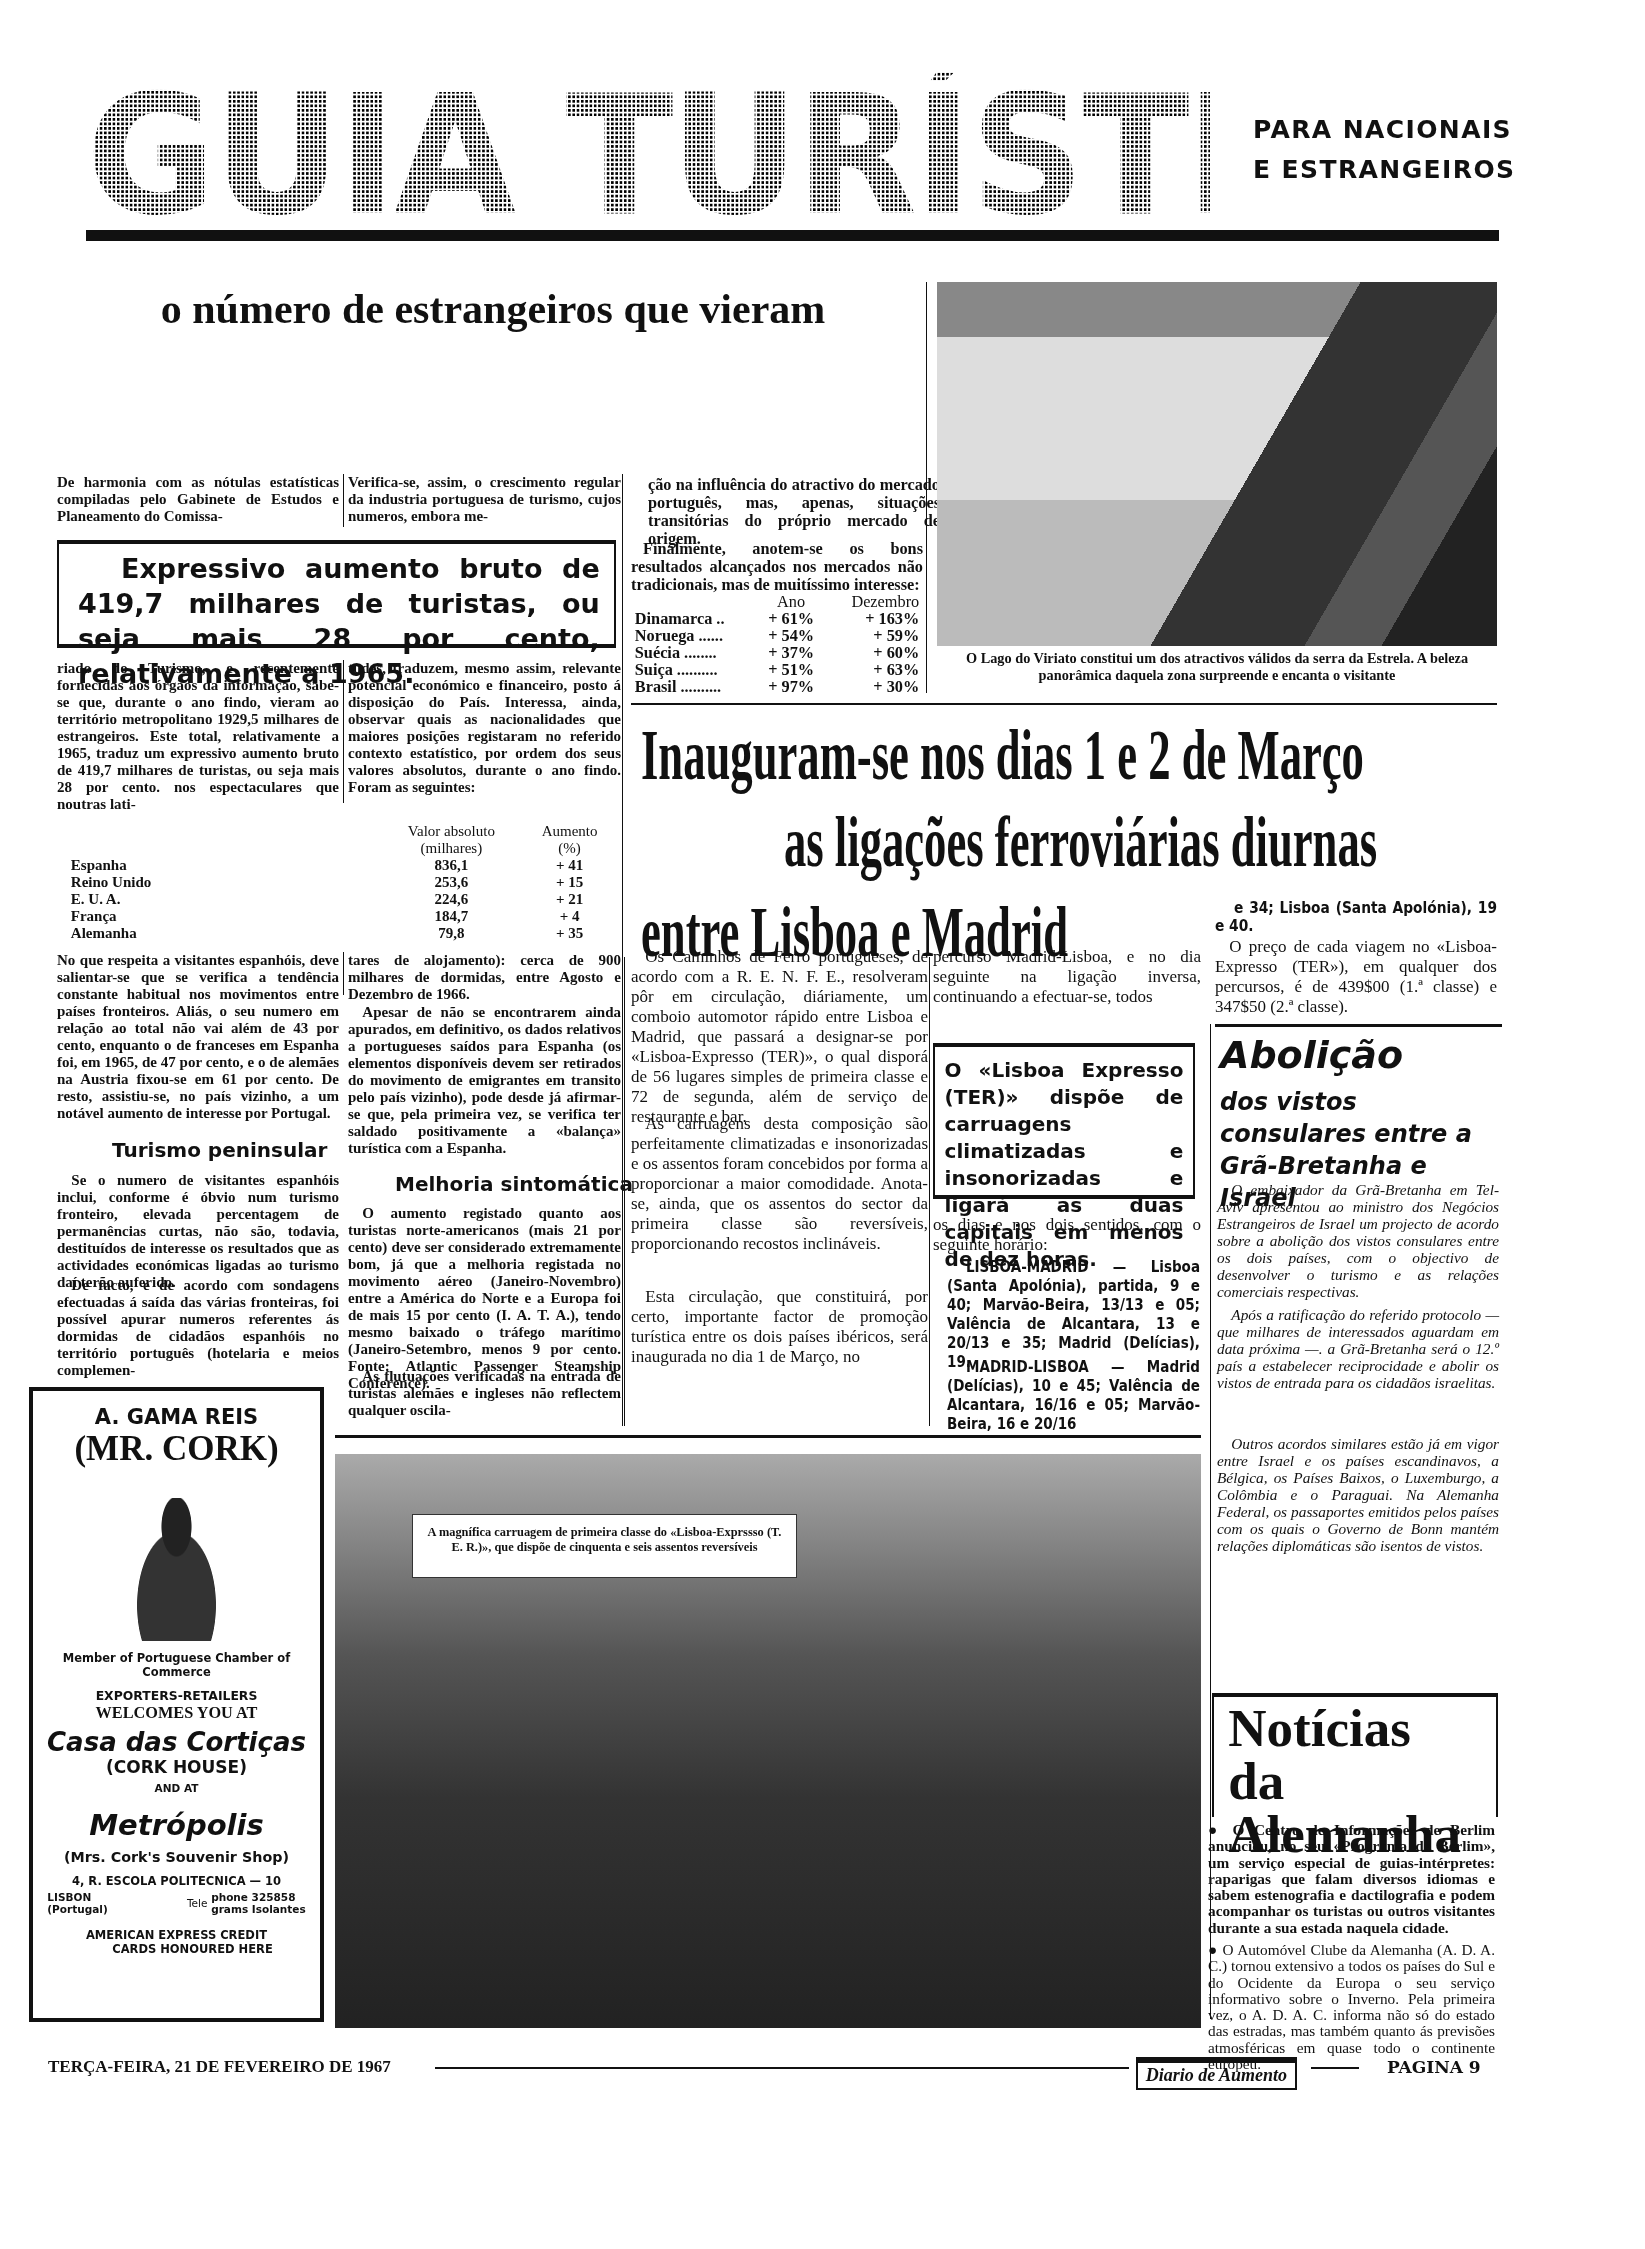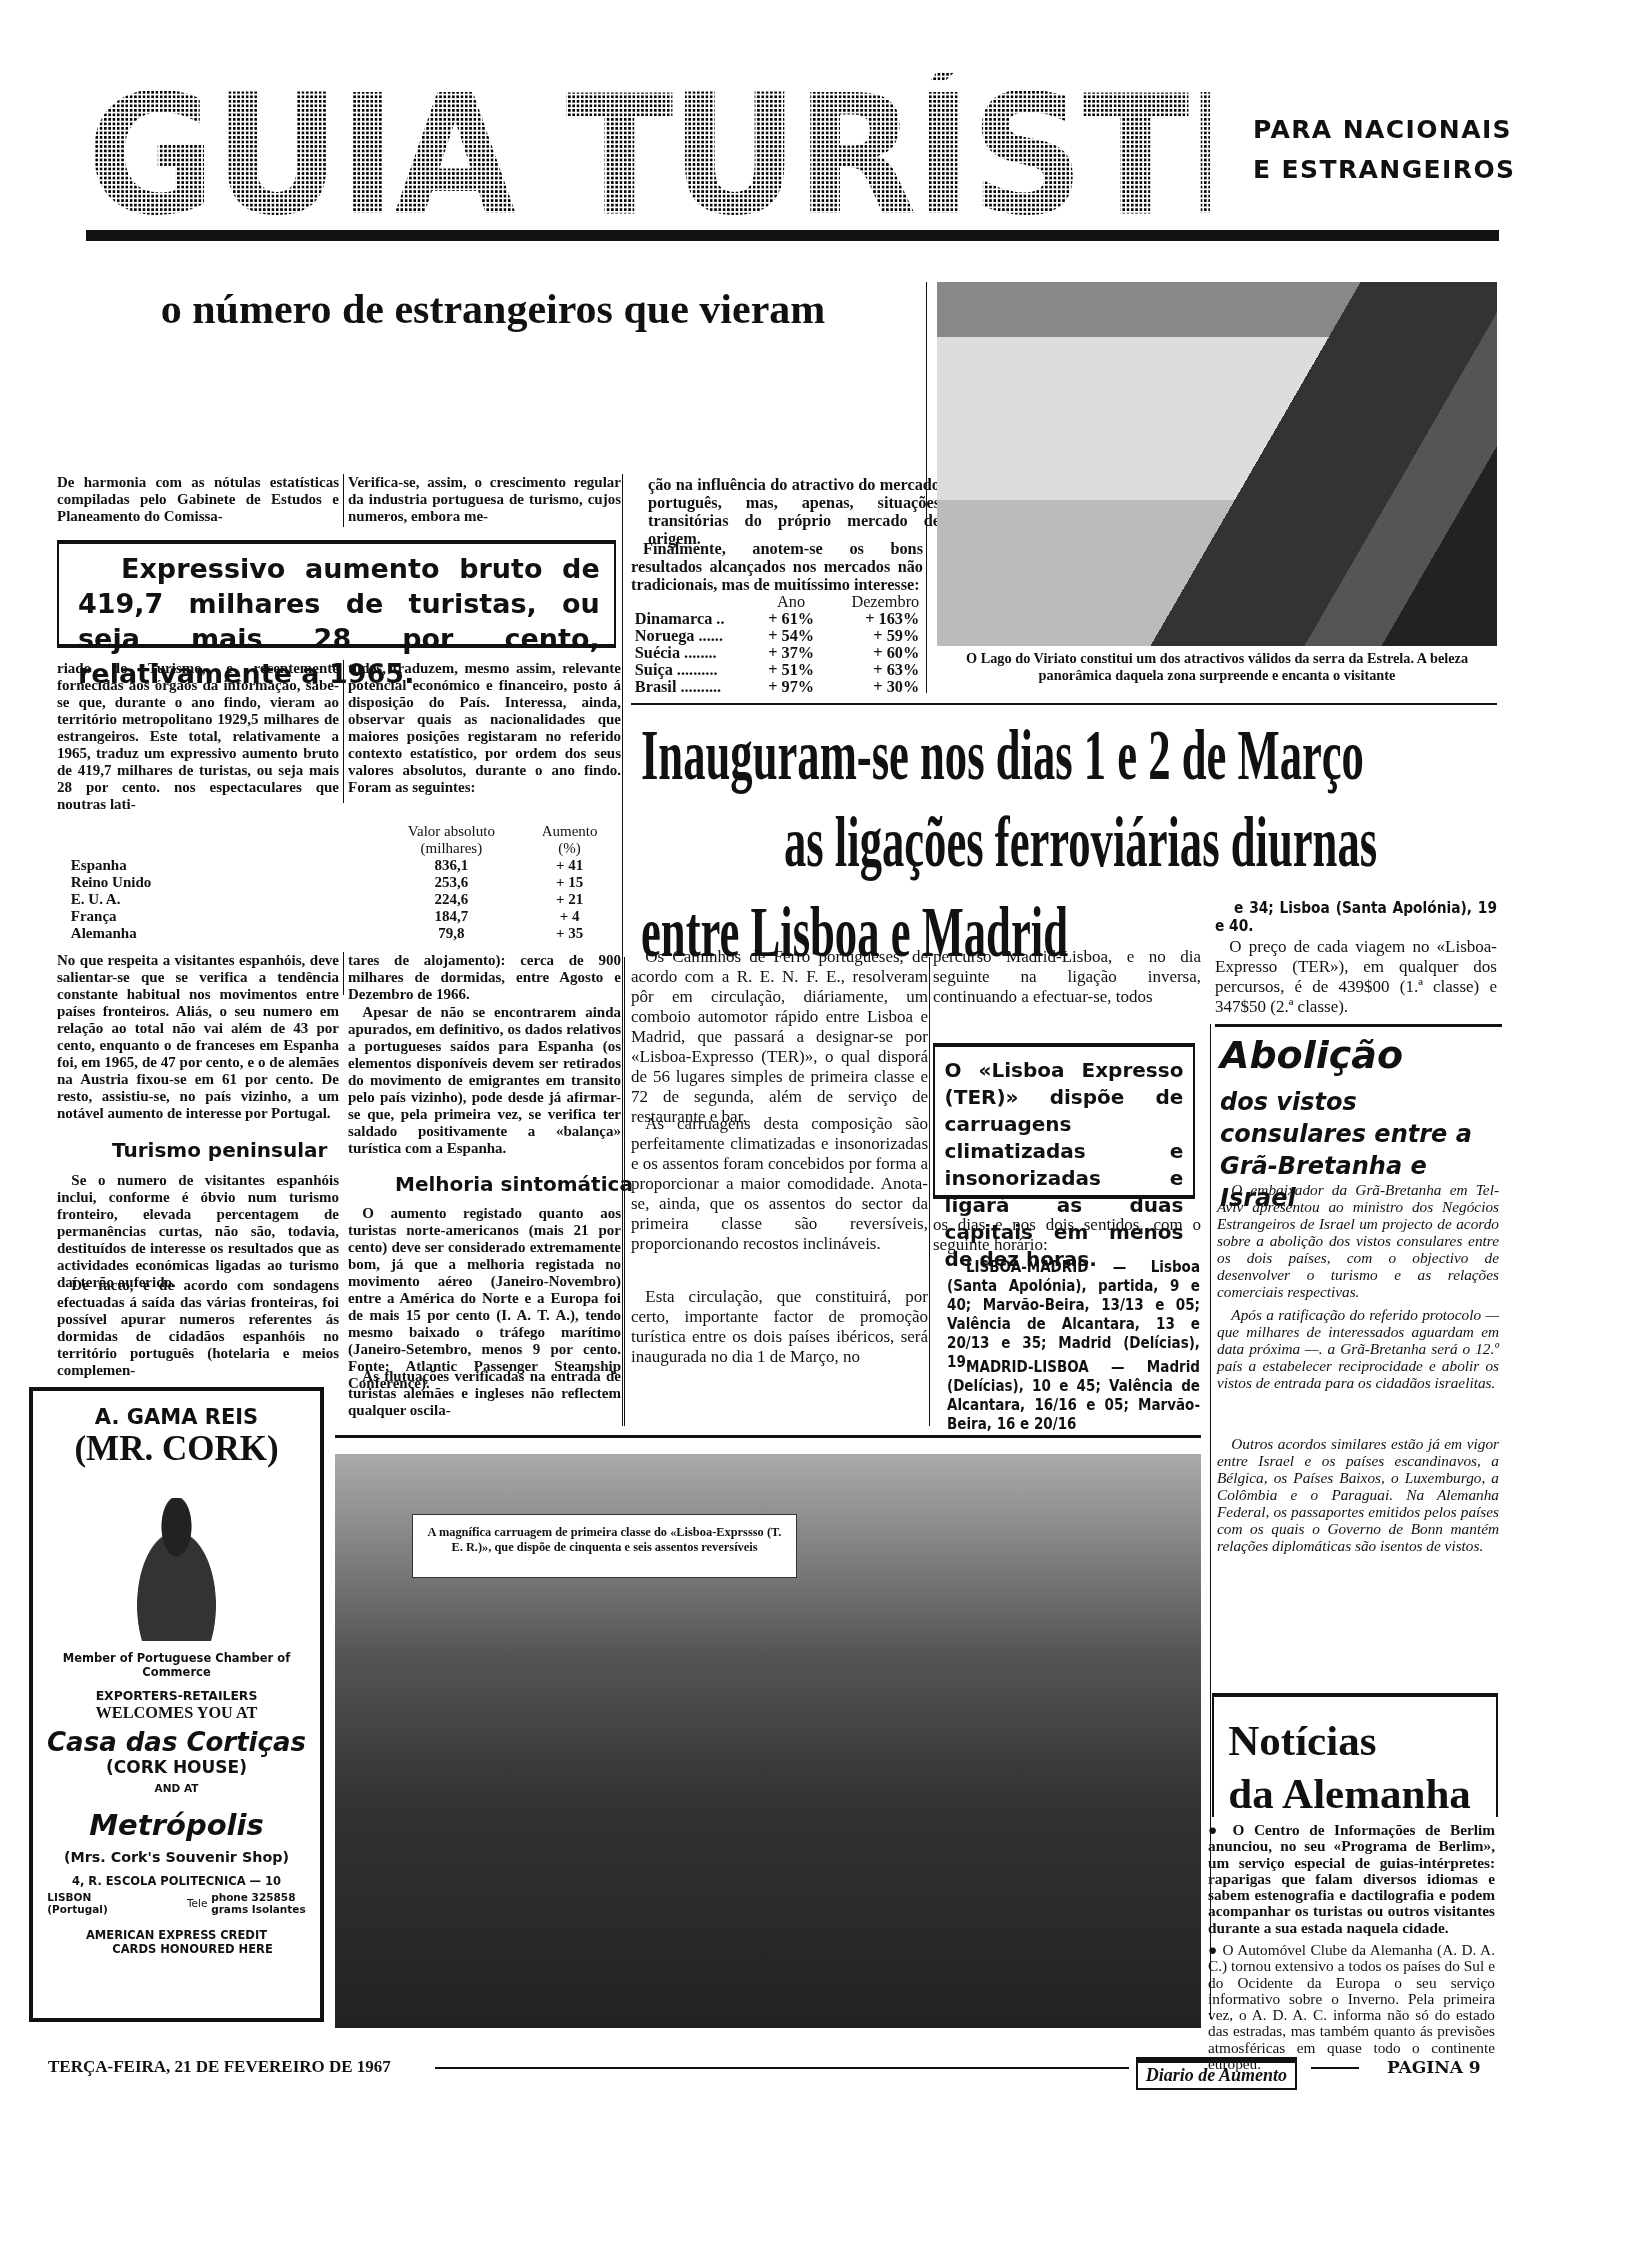--- a/index.html
+++ b/index.html
@@ -178,21 +178,21 @@
 <div class="abs" style="left:1215px;top:1024px;width:287px;height:2.9px;background:#111;"></div>
 
 <div class="abs vrule" style="left:1210px;top:1024px;height:995px;"></div>
 <div class="abs italic" style="left:1220px;top:1033px;font-family:'DejaVu Sans',sans-serif;font-weight:bold;font-size:38px;">Abolição</div>
 <div class="abs italic" style="left:1220px;top:1086px;width:277px;font-family:'DejaVu Sans',sans-serif;font-weight:bold;font-size:24px;line-height:32px;">dos vistos consulares entre a Grã-Bretanha e Israel</div>
 <div class="abs col italic" style="left:1217px;top:1181px;width:282px;font-weight:normal;font-size:15.3px;line-height:17px;text-indent:14.3px;">O embaixador da Grã-Bretanha em Tel-Aviv apresentou ao ministro dos Negócios Estrangeiros de Israel um projecto de acordo sobre a abolição dos vistos consulares entre os dois países, com o objectivo de desenvolver o turismo e as relações comerciais respectivas.</div>
 <div class="abs col italic" style="left:1217px;top:1306px;width:282px;font-weight:normal;font-size:15.3px;line-height:17px;text-indent:14.3px;">Após a ratificação do referido protocolo — que milhares de interessados aguardam em data próxima —. a Grã-Bretanha será o 12.º país a estabelecer reciprocidade e abolir os vistos de entrada para os cidadãos israelitas.</div>
 <div class="abs col italic" style="left:1217px;top:1435px;width:282px;font-weight:normal;font-size:15.3px;line-height:17px;text-indent:14.3px;">Outros acordos similares estão já em vigor entre Israel e os países escandinavos, a Bélgica, os Países Baixos, o Luxemburgo, a Colômbia e o Paraguai. Na Alemanha Federal, os passaportes emitidos pelos países com os quais o Governo de Bonn mantém relações diplomáticas são isentos de vistos.</div>
 
 <div class="abs" style="left:1212px;top:1693px;width:282px;height:120px;border-top:4.8px solid #111;border-left:2.9px solid #111;border-right:2.9px solid #111;">
-  <div style="padding:4.8px 0 0 14.3px;font-family:'Liberation Serif',serif;font-weight:bold;font-size:43px;line-height:53px;margin-top:12px;">
+  <div style="padding:4.8px 0 0 14.3px;font-family:'Liberation Serif',serif;font-weight:bold;font-size:53px;line-height:53px;">
     <div>Notícias</div>
     <div>da Alemanha</div>
   </div>
 </div>
 <div class="abs col bullet" style="left:1208px;top:1822px;width:287px;font-size:15.3px;line-height:16.3px;">O Centro de Informações de Berlim anunciou, no seu «Programa de Berlim», um serviço especial de guias-intérpretes: raparigas que falam diversos idiomas e sabem estenografia e dactilografia e podem acompanhar os turistas ou outros visitantes durante a sua estada naquela cidade.</div>
 <div class="abs col bullet" style="left:1208px;top:1942px;width:287px;font-weight:normal;font-size:15.3px;line-height:16.3px;">O Automóvel Clube da Alemanha (A. D. A. C.) tornou extensivo a todos os países do Sul e do Ocidente da Europa o seu serviço informativo sobre o Inverno. Pela primeira vez, o A. D. A. C. informa não só do estado das estradas, mas também quanto ás previsões atmosféricas em quase todo o continente europeu.</div>
 
 <div class="abs" style="left:335px;top:1435px;width:866px;height:2.9px;background:#111;"></div>
 <div class="abs photo photo-train" style="left:335px;top:1454px;width:866px;height:574px;">
   <div class="abs" style="left:77px;top:60px;width:383px;height:62px;background:#fff;border:1px solid #333;">

